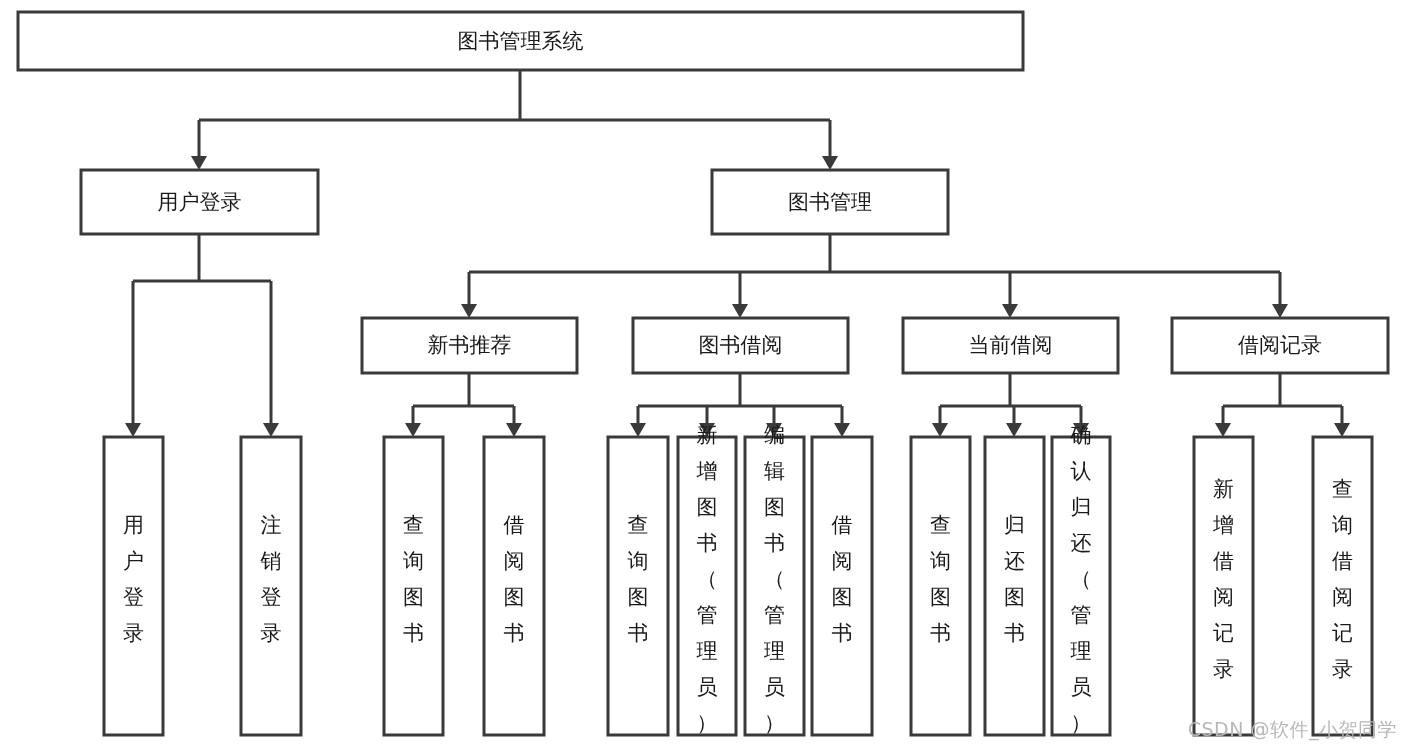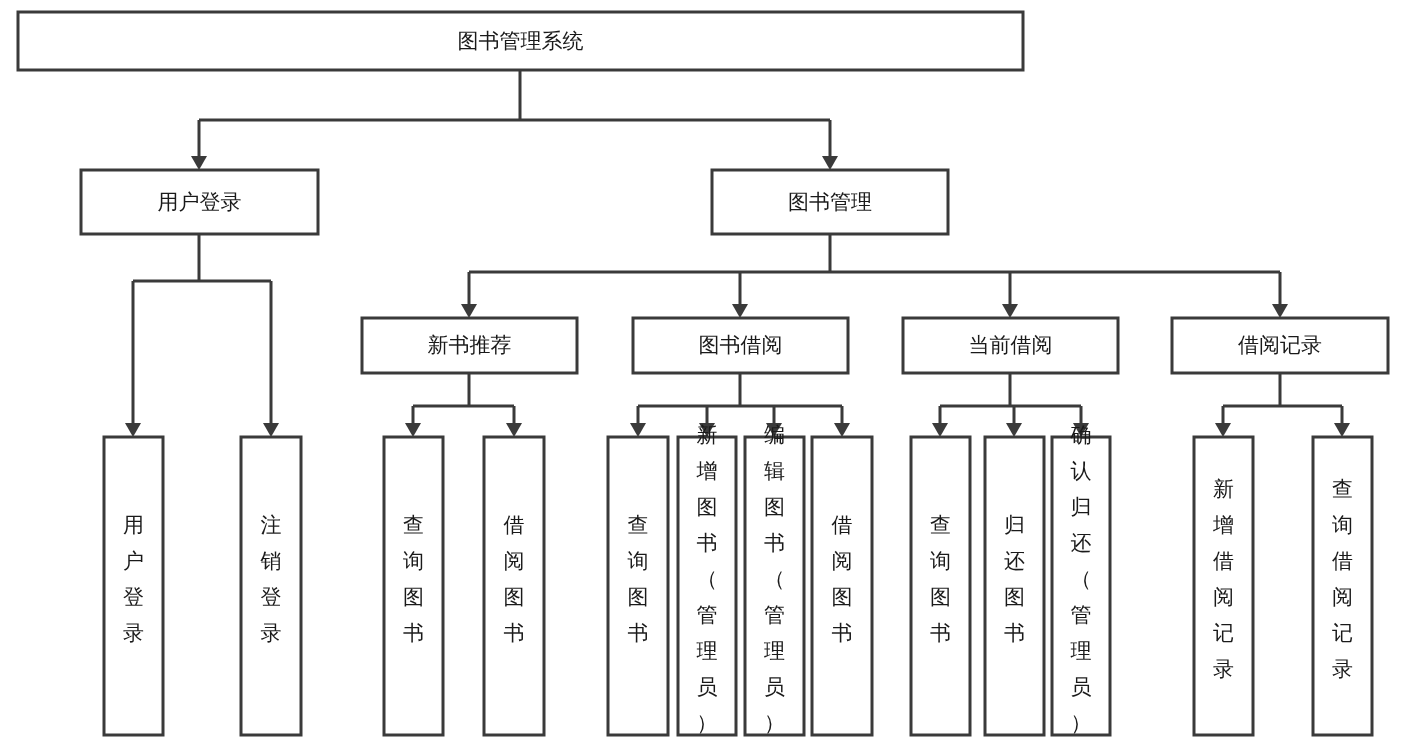--- a/index.html
+++ b/index.html
@@ -204,13 +204,14 @@
         <rect class="node-rect" x="1194" y="437" width="59" height="298"></rect>
         <text class="node-label-vertical" x="1223.5" y="0"><tspan x="1223.5" y="496">新</tspan><tspan x="1223.5" y="532">增</tspan><tspan x="1223.5" y="568">借</tspan><tspan x="1223.5" y="604">阅</tspan><tspan x="1223.5" y="640">记</tspan><tspan x="1223.5" y="676">录</tspan></text>
       </g>
       <g>
         <rect class="node-rect" x="1313" y="437" width="59" height="298"></rect>
         <text class="node-label-vertical" x="1342.5" y="0"><tspan x="1342.5" y="496">查</tspan><tspan x="1342.5" y="532">询</tspan><tspan x="1342.5" y="568">借</tspan><tspan x="1342.5" y="604">阅</tspan><tspan x="1342.5" y="640">记</tspan><tspan x="1342.5" y="676">录</tspan></text>
       </g>
     </g>
   </svg>
 
+  <div class="watermark">CSDN @软件_小贺同学</div>
 </div>
 
 </body></html>

